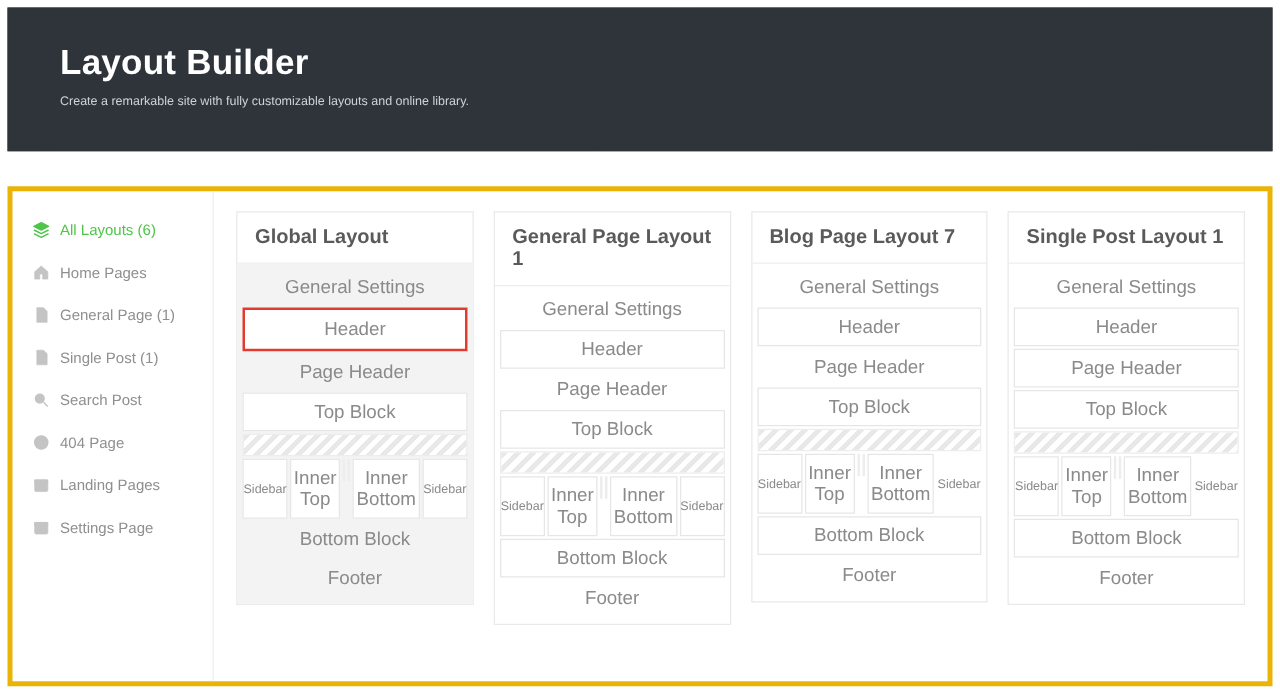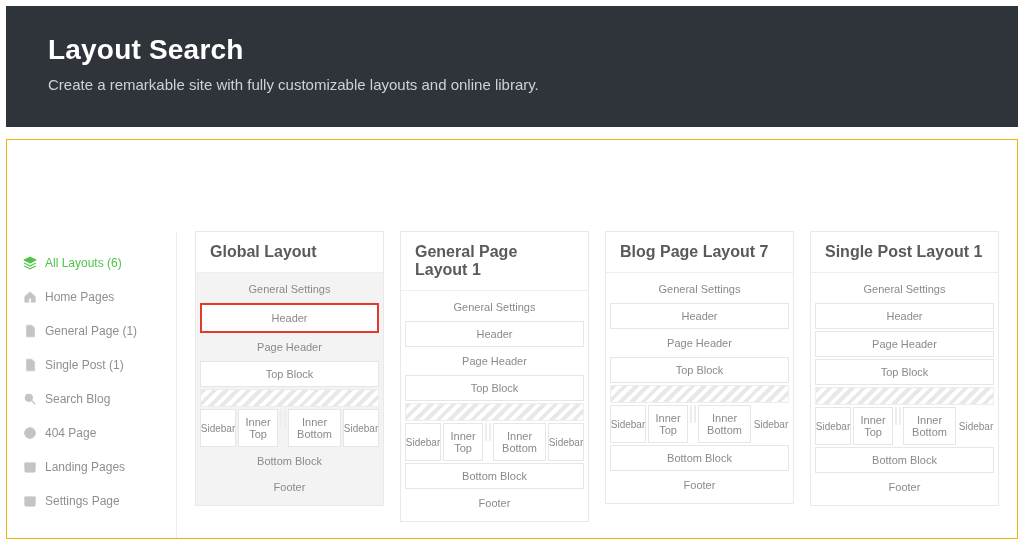--- a/index.html
+++ b/index.html
@@ -18,30 +18,29 @@
     color: #fff;
     padding: 28px 42px 34px;
   }
   .hero h1 {
     font-size: 28px;
     font-weight: 600;
     margin-bottom: 10px;
     letter-spacing: .2px;
   }
   .hero p {
-    font-size: 15px;
+    font-size: 10px;
     color: #cfd2d5;
   }
   .panel {
-    border: 1px solid #eab308;
-    margin-top: 12px;
+    border: 4px solid #eab308;
+    margin-top: 28px;
     display: flex;
     background: #fff;
     min-height: 400px;
-    align-items: flex-end;
   }
   .sidebar {
     width: 170px;
     border-right: 1px solid #ededed;
     padding: 14px 0 20px;
   }
   .side-item {
     display: flex;
     align-items: center;
     gap: 8px;
@@ -77,21 +76,21 @@
   }
   .card-body {
     padding: 4px;
   }
   .card.bg-grey .card-body { background: #f3f3f3; }
 
   .slot {
     border: 1px solid #e6e6e6;
     background: #fff;
     text-align: center;
-    font-size: 11px;
+    font-size: 15px;
     color: #8a8a8a;
     padding: 6px 2px;
     margin-bottom: 2px;
     cursor: pointer;
   }
   .slot.flat {
     border: none;
     background: transparent;
   }
   .slot.highlight {
@@ -131,21 +130,21 @@
     gap: 2px;
   }
   .midrow .center .slot { margin-bottom: 0; }
   .midrow .center .spacer { margin-bottom: 0; height: 18px; }
 </style>
 </head>
 <body>
 
 <div class="page">
   <div class="hero">
-    <h1>Layout Search</h1>
+    <h1>Layout Builder</h1>
     <p>Create a remarkable site with fully customizable layouts and online library.</p>
   </div>
 
   <div class="panel">
 
     <div class="sidebar">
       <div class="side-item active">
         <span class="side-icon">
           <svg viewBox="0 0 24 24" stroke-width="2" stroke-linejoin="round">
               <polygon points="12 2 2 7 12 12 22 7 12 2"></polygon>
@@ -179,21 +178,21 @@
         </span>
         <span>Single Post (1)</span>
       </div>
       <div class="side-item">
         <span class="side-icon">
           <svg viewBox="0 0 24 24" fill="none" stroke-width="2">
               <circle cx="10" cy="10" r="6"></circle>
               <line x1="15" y1="15" x2="21" y2="21"></line>
             </svg>
         </span>
-        <span>Search Blog</span>
+        <span>Search Post</span>
       </div>
       <div class="side-item">
         <span class="side-icon">
           <svg viewBox="0 0 24 24" fill="none" stroke-width="2">
               <circle cx="12" cy="12" r="9"></circle>
               <path d="M3 12h18M12 3c3 3 3 15 0 18M12 3c-3 3-3 15 0 18"></path>
             </svg>
         </span>
         <span>404 Page</span>
       </div>

